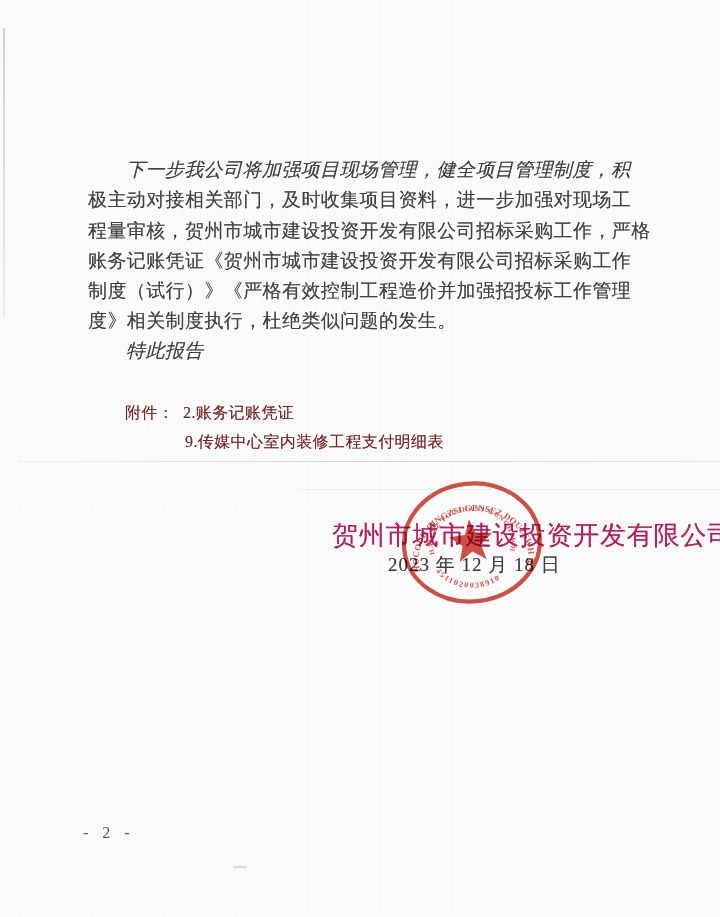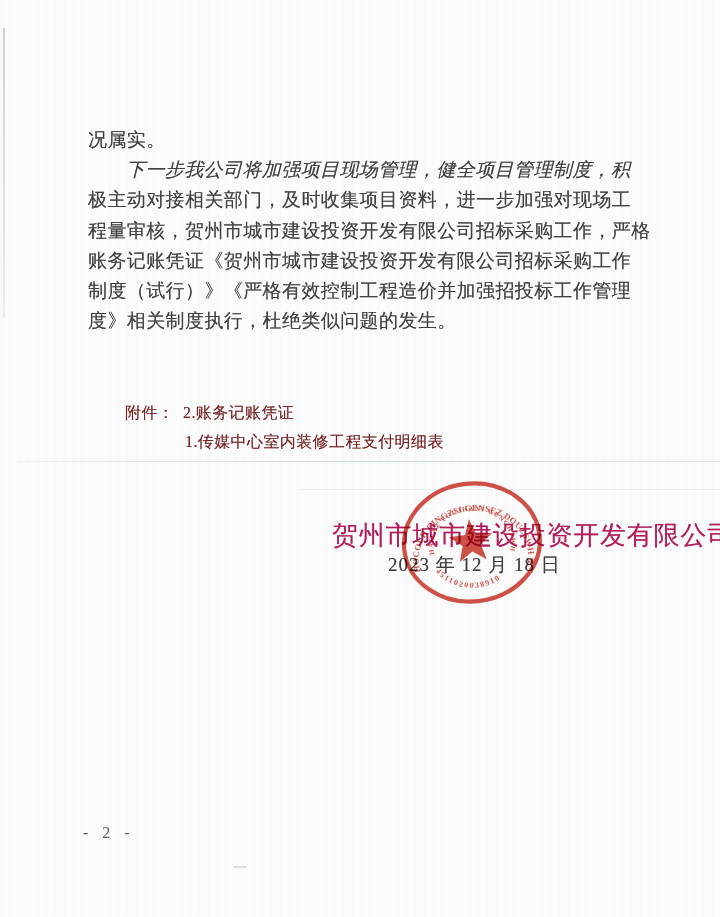--- a/index.html
+++ b/index.html
@@ -127,31 +127,31 @@
     font-weight: bold;
   }
 </style>
 </head>
 <body>
 
 <div class="page">
 
   <div class="scan-edge"></div>
 
-  <div class="body-line" style="top:125px">况属实。</div>
   <div class="body-line indent" style="top:155px">下一步我公司将加强项目现场管理，健全项目管理制度，积</div>
   <div class="body-line" style="top:185px">极主动对接相关部门，及时收集项目资料，进一步加强对现场工</div>
   <div class="body-line" style="top:216px">程量审核，贺州市城市建设投资开发有限公司招标采购工作，严格</div>
   <div class="body-line" style="top:246px">账务记账凭证《贺州市城市建设投资开发有限公司招标采购工作</div>
   <div class="body-line" style="top:276px">制度（试行）》《严格有效控制工程造价并加强招投标工作管理</div>
   <div class="body-line" style="top:306px">度》相关制度执行，杜绝类似问题的发生。</div>
+  <div class="body-line indent" style="top:336px">特此报告</div>
 
   <div class="attach-label" style="left:125px; top:398px">附件：</div>
   <div class="attach-item" style="left:183px; top:398px">2.账务记账凭证</div>
-  <div class="attach-item" style="left:185px; top:427px">1.传媒中心室内装修工程支付明细表</div>
+  <div class="attach-item" style="left:185px; top:427px">9.传媒中心室内装修工程支付明细表</div>
 
   <div class="fold-line"></div>
   <div class="fold-line-2"></div>
 
   <div class="signature-company">贺州市城市建设投资开发有限公司</div>
   <div class="signature-date">2023 年 12 月 18 日</div>
 
   <svg class="seal" viewBox="0 0 146 127" xmlns="http://www.w3.org/2000/svg">
     <defs>
       <path id="outerArc" d="M 19 88 A 55 48 0 1 1 127 88" fill="none"></path>

